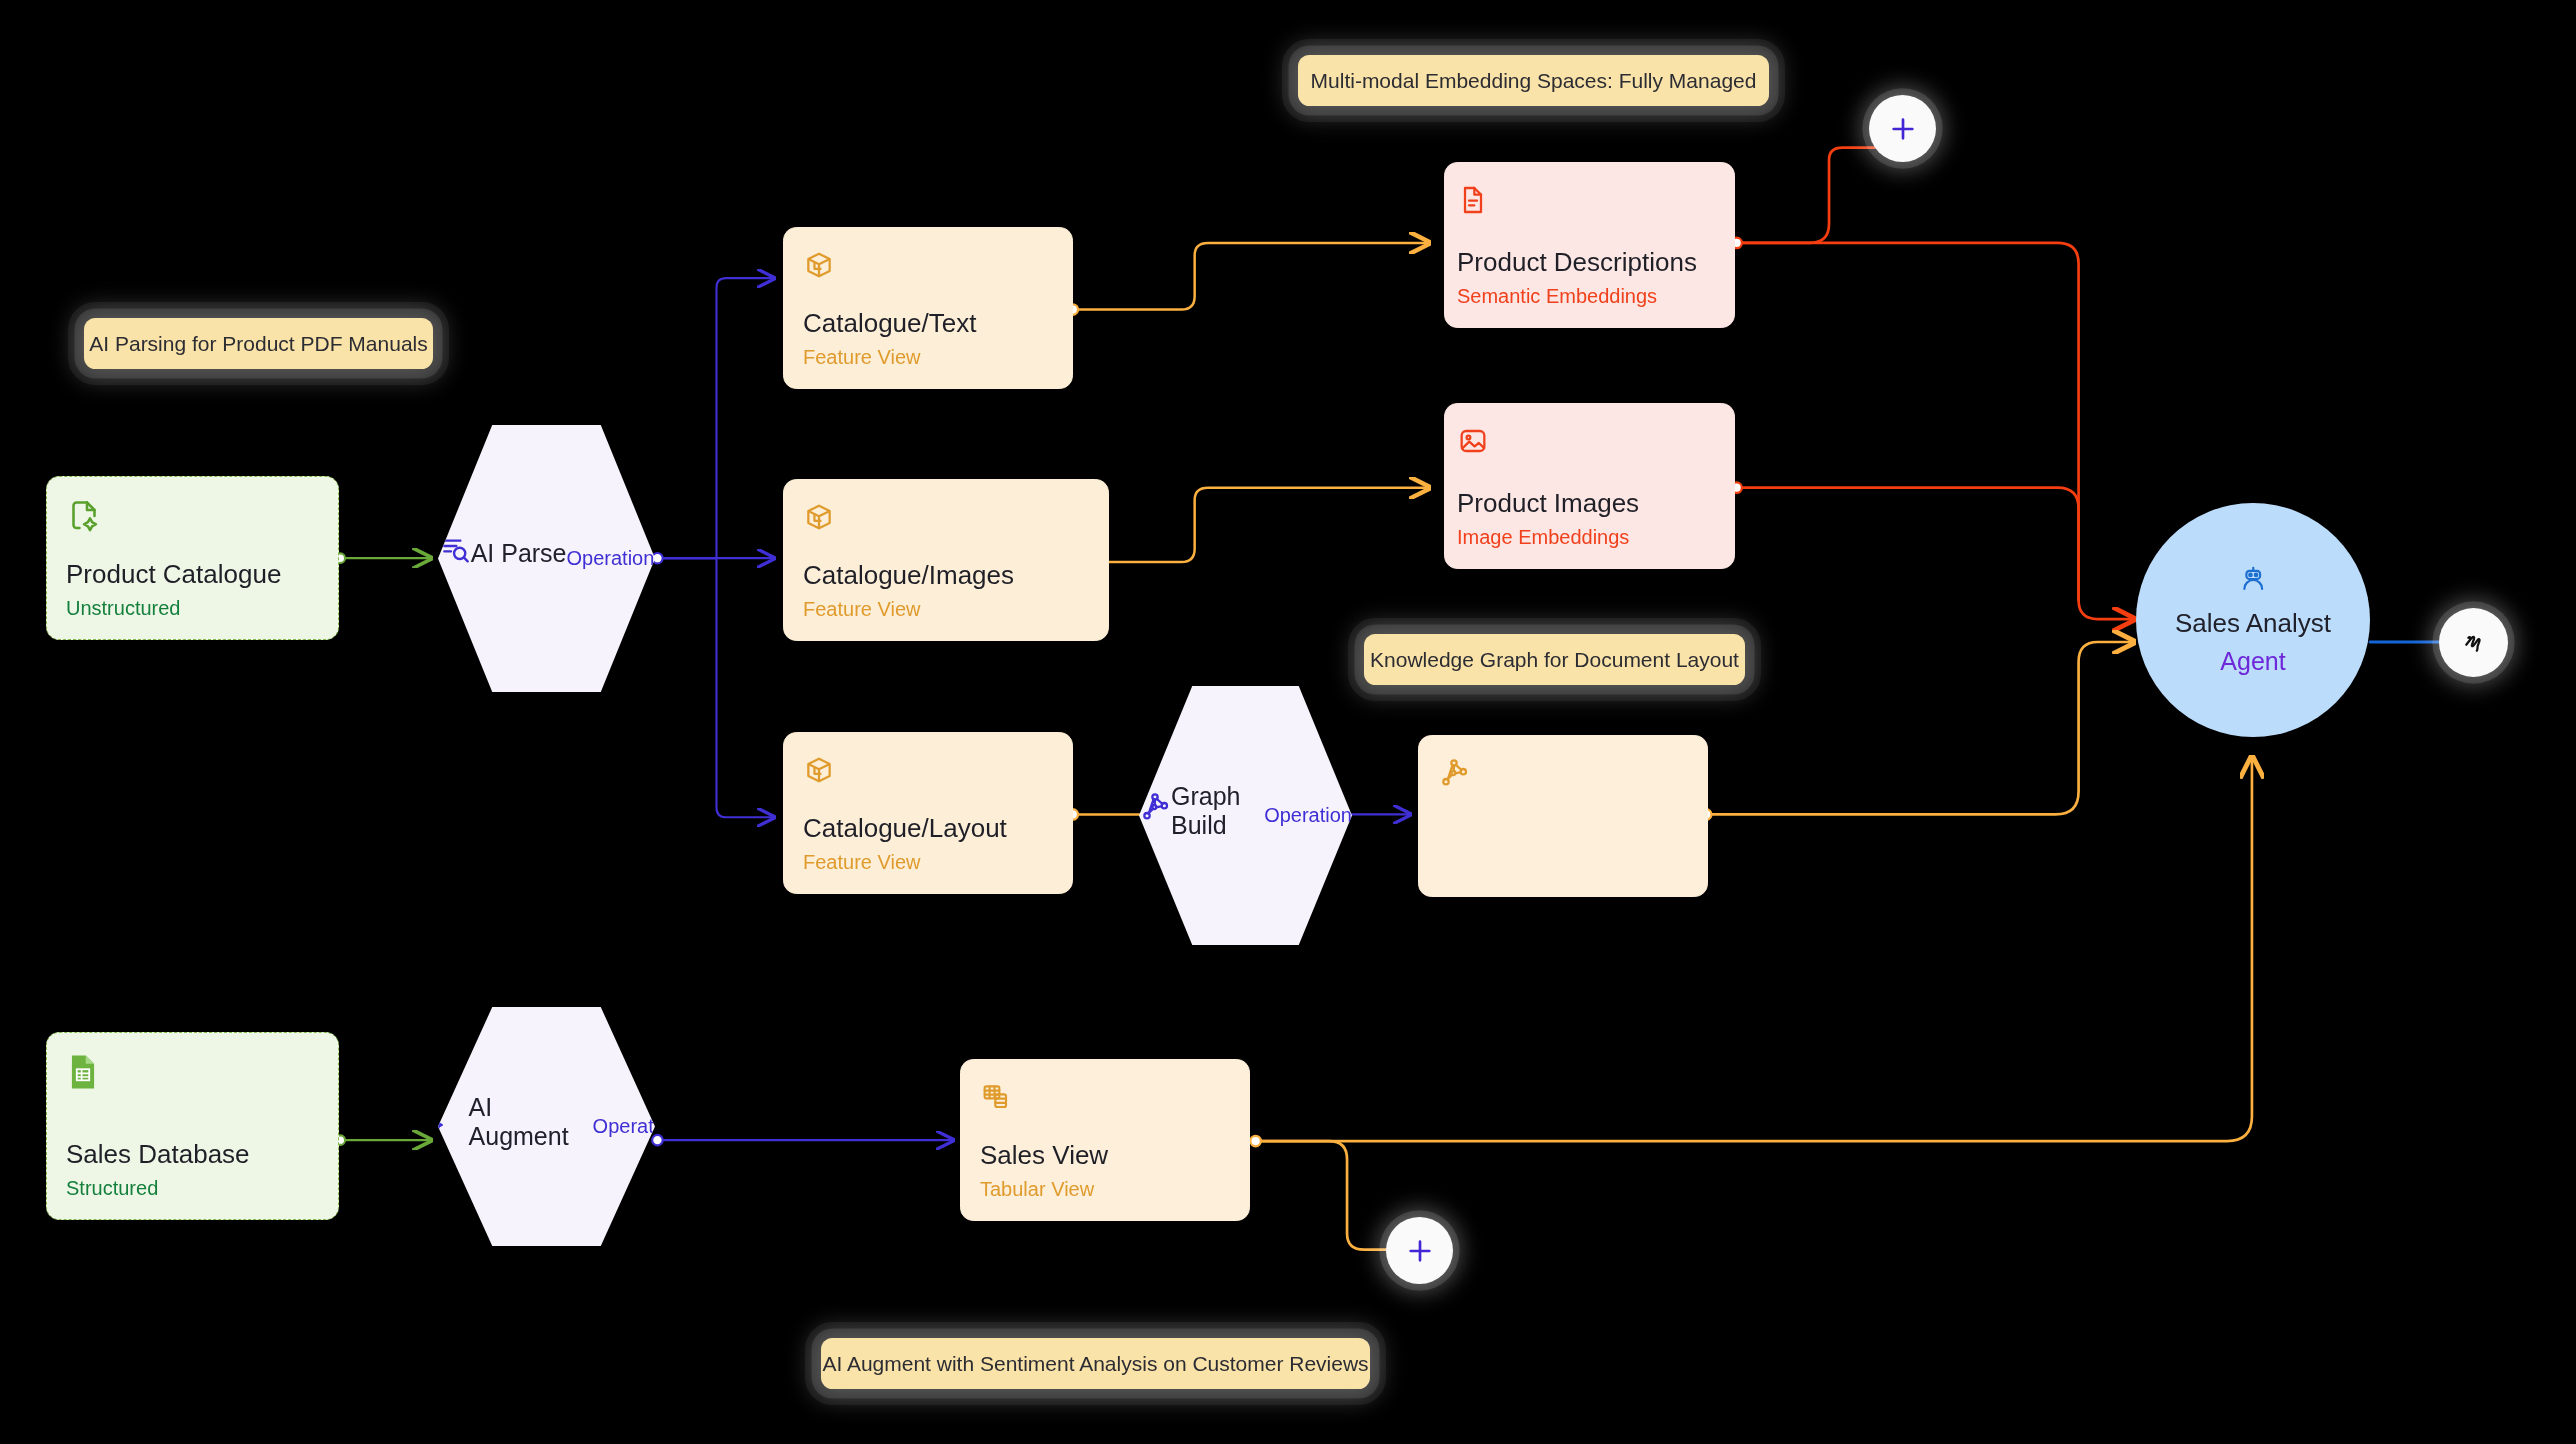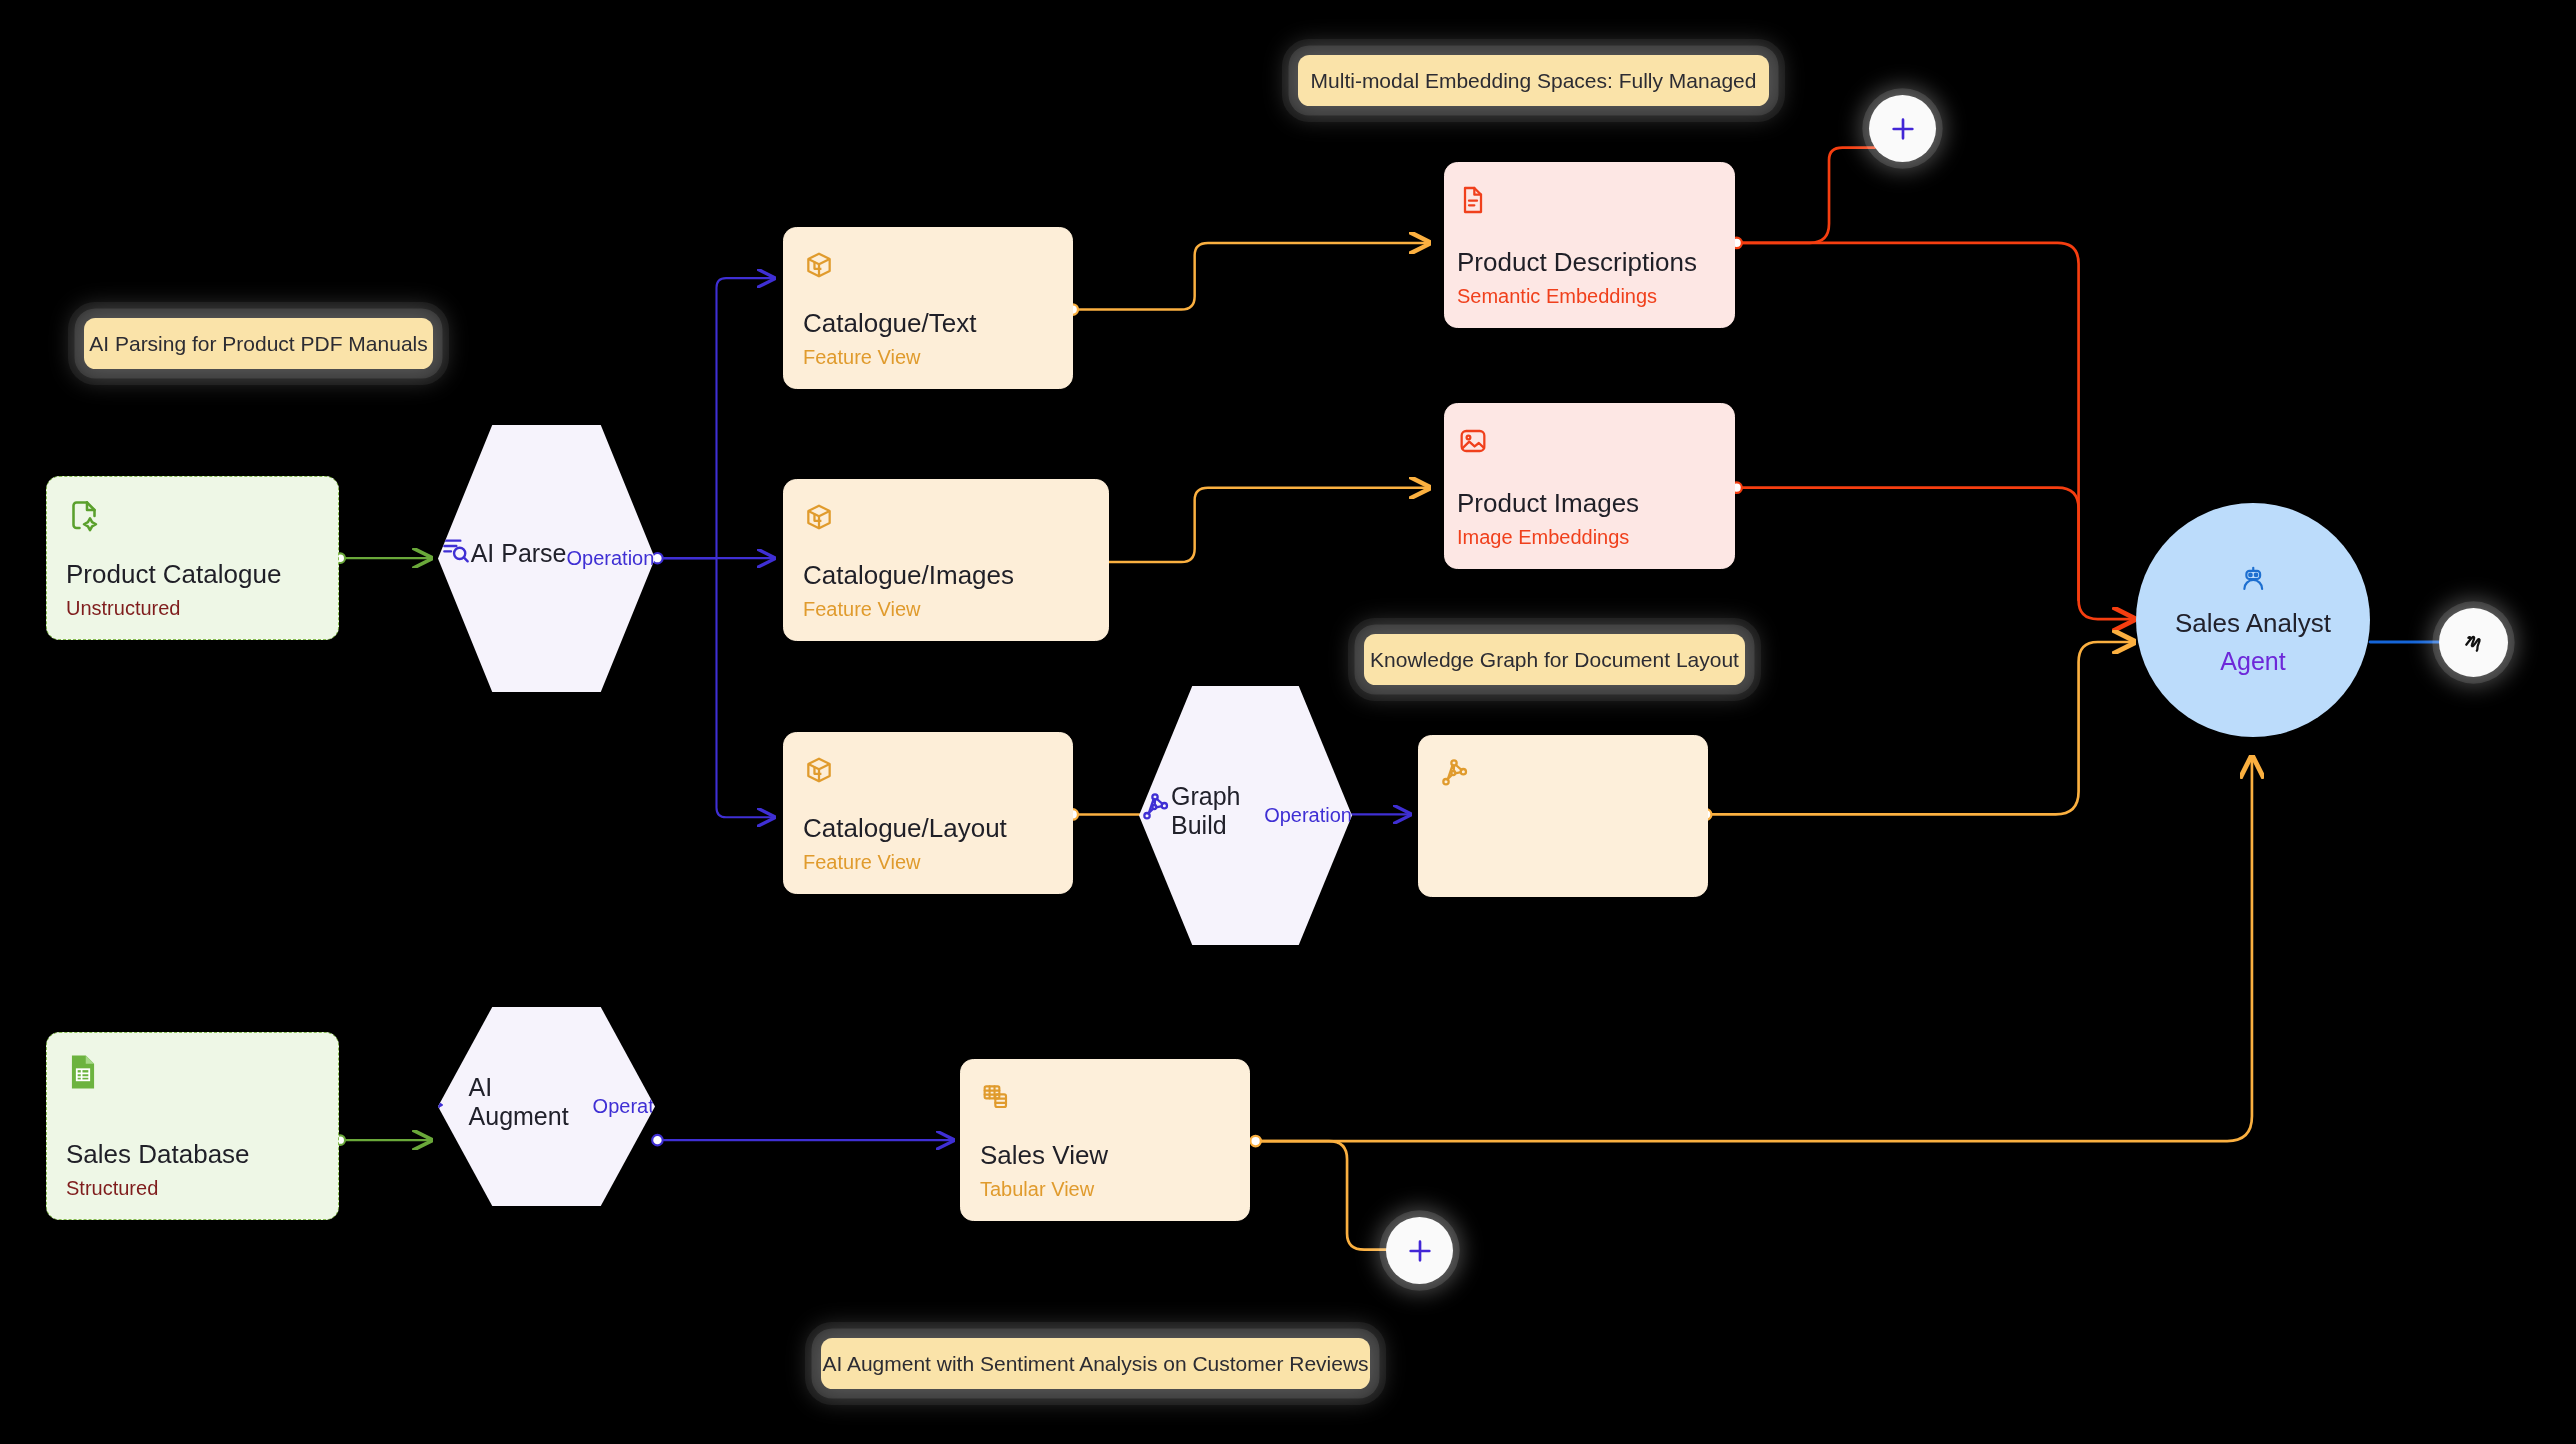--- a/index.html
+++ b/index.html
@@ -9,21 +9,21 @@
 
   
   .card{position:absolute;border-radius:13.3px;box-sizing:border-box;padding:21px 19px 19px 19px;
         display:flex;flex-direction:column;justify-content:space-between;}
   .card .icon{height:42px;}
   .card .title{font-size:26px;line-height:29px;color:#1f1f27;margin-bottom:7.6px;}
   .card .sub{font-size:20px;line-height:23px;}
 
   
   .card.source{background:#eef7e6;border:1.9px dashed #85bb4e;}
-  .card.source .sub{color:#7f1d1d;}
+  .card.source .sub{color:#15803d;}
 
   
   .card.feature{background:#fdeed8;border:1px solid #fdeed8;}
   .card.feature .sub{color:#e09b2d;}
 
   
   .card.embed{background:#fde7e4;border:1px solid #fde7e4;padding-left:12px;}
   .card.embed .sub{color:#f0401c;}
 
   
@@ -164,21 +164,21 @@
       <svg width="32" height="32" viewBox="0 0 24 24" fill="none" stroke="#3f2fd4" stroke-width="1.8" stroke-linecap="round">
         <path d="M4 5h12M4 9h9M4 13h5"></path>
         <circle cx="15.5" cy="14.5" r="4.2"></circle>
           <path d="M18.6 17.6L21.5 20.5"></path>
       </svg>
     </div>
     <div class="title">AI Parse</div>
     <div class="sub">Operation</div>
   </div>
 
-  <div class="hex" style="left:438px;top:1007px;width:217px;height:199px;gap:24px;">
+  <div class="hex" style="left:438px;top:1007px;width:217px;height:239px;gap:24px;">
     <div class="icon">
       <svg width="32" height="32" viewBox="0 0 24 24" fill="none" stroke="#3f2fd4" stroke-width="1.7" stroke-linecap="round" stroke-linejoin="round">
         <rect x="3.5" y="3.5" width="13" height="13" rx="1.6"></rect>
         <path d="M3.5 8h13M8 3.5v13M3.5 12.2h13"></path>
         <path d="M18.6 14.2l1 2 2 1-2 1-1 2-1-2-2-1 2-1z"></path>
       </svg>
     </div>
     <div class="title">AI Augment</div>
     <div class="sub">Operation</div>
   </div>

